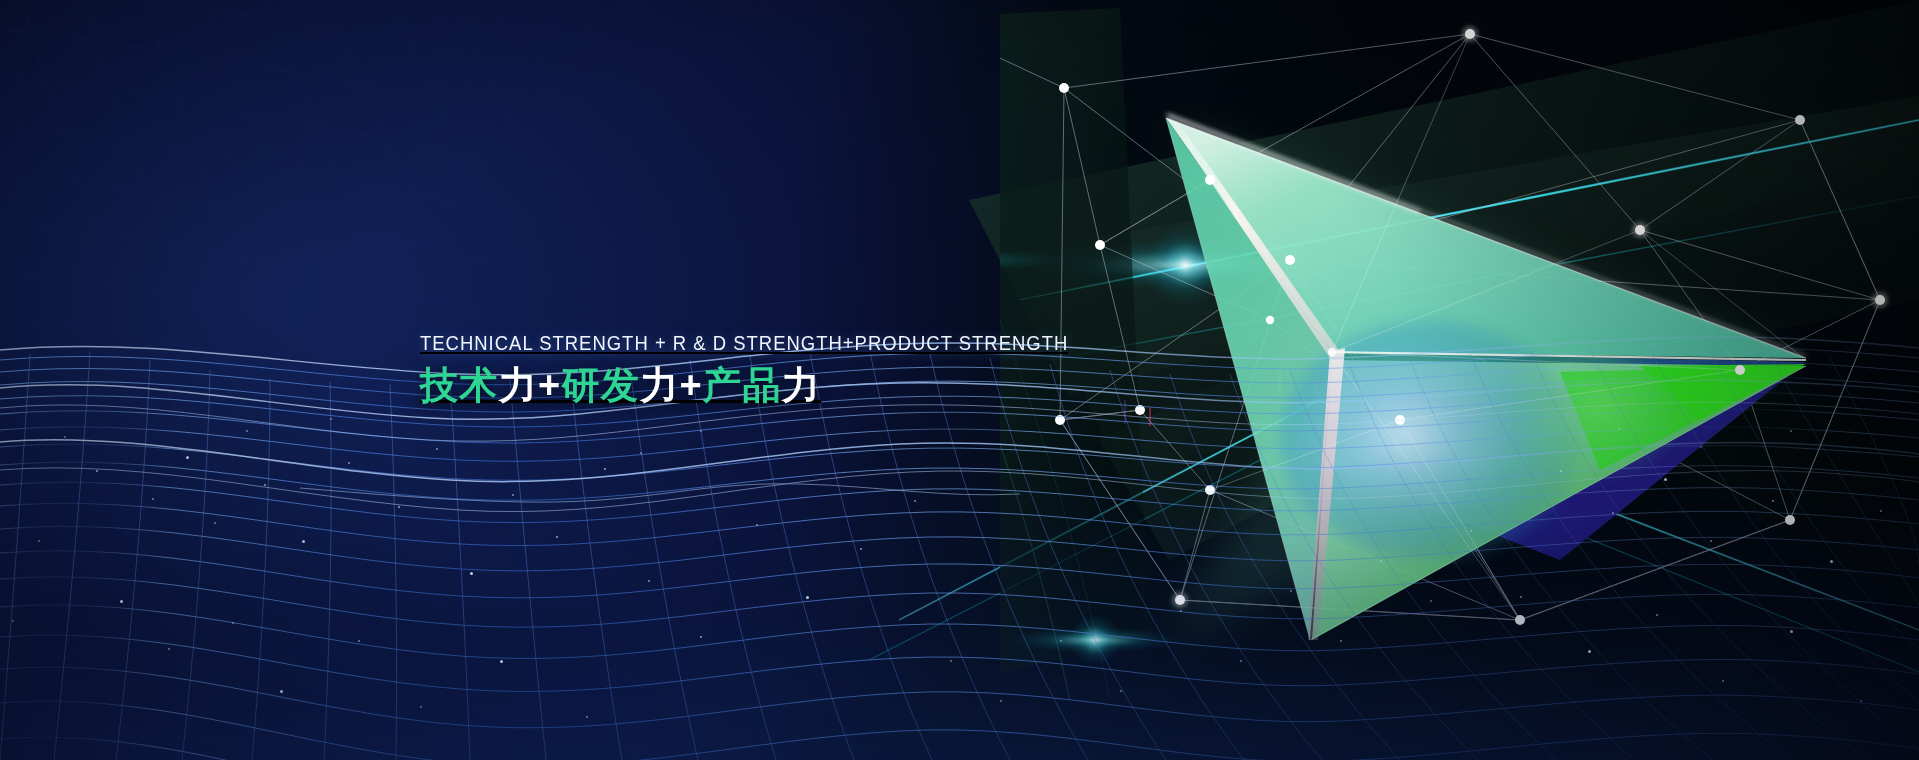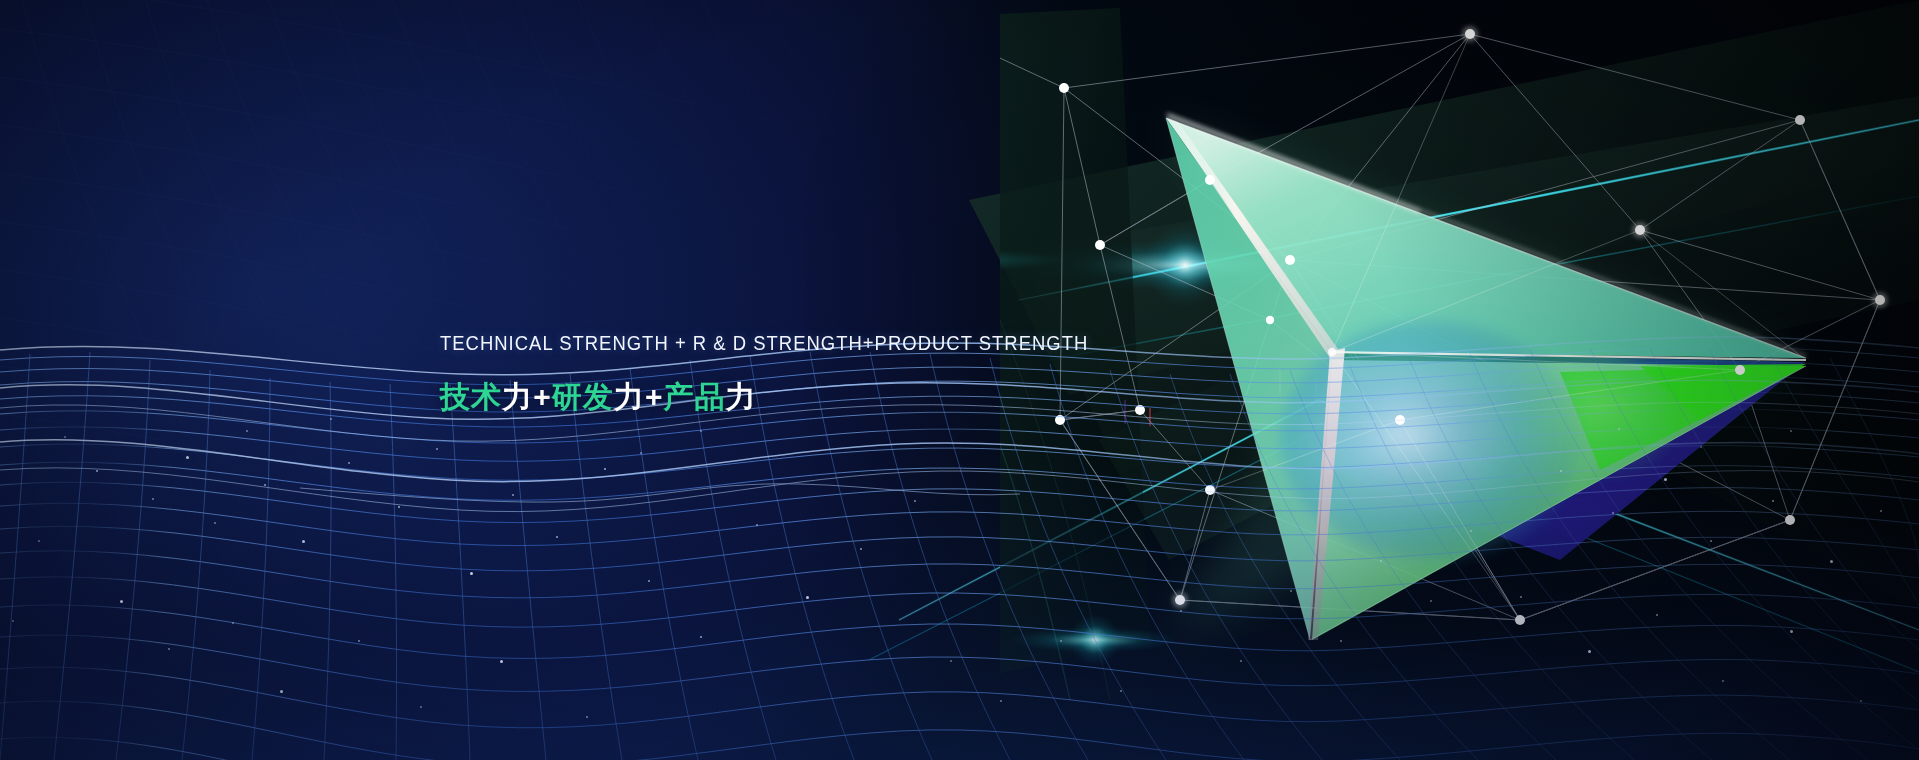--- a/index.html
+++ b/index.html
@@ -48,38 +48,39 @@
     pointer-events:none;
   }
 
   
   .particles{position:absolute;inset:0;pointer-events:none;}
   .pt{position:absolute;border-radius:50%;background:#dce9ff;}
 
   
   .textblock{
     position:absolute;
-    left:440px;top:332px;
+    left:420px;top:332px;
     width:740px;
     z-index:30;
+    text-decoration:underline;
   }
   .eyebrow{
     font-size:20.5px;
     letter-spacing:0.055em;
     color:#f2f6ff;
     font-weight:400;
     white-space:nowrap;
     transform:scaleX(0.90);
     transform-origin:left center;
     line-height:1.1;
     text-shadow:0 0 10px rgba(120,170,255,.35);
   }
   .headline{
-    margin-top:25px;
-    font-size:30px;
+    margin-top:9px;
+    font-size:38px;
     font-weight:700;
     letter-spacing:0.035em;
     white-space:nowrap;
     line-height:1.12;
   }
   .headline span{text-shadow:0 2px 14px rgba(0,0,0,.55);}
   .c-green{color:#2ed694;}
   .c-white{color:#ffffff;}
 </style>
 </head>

